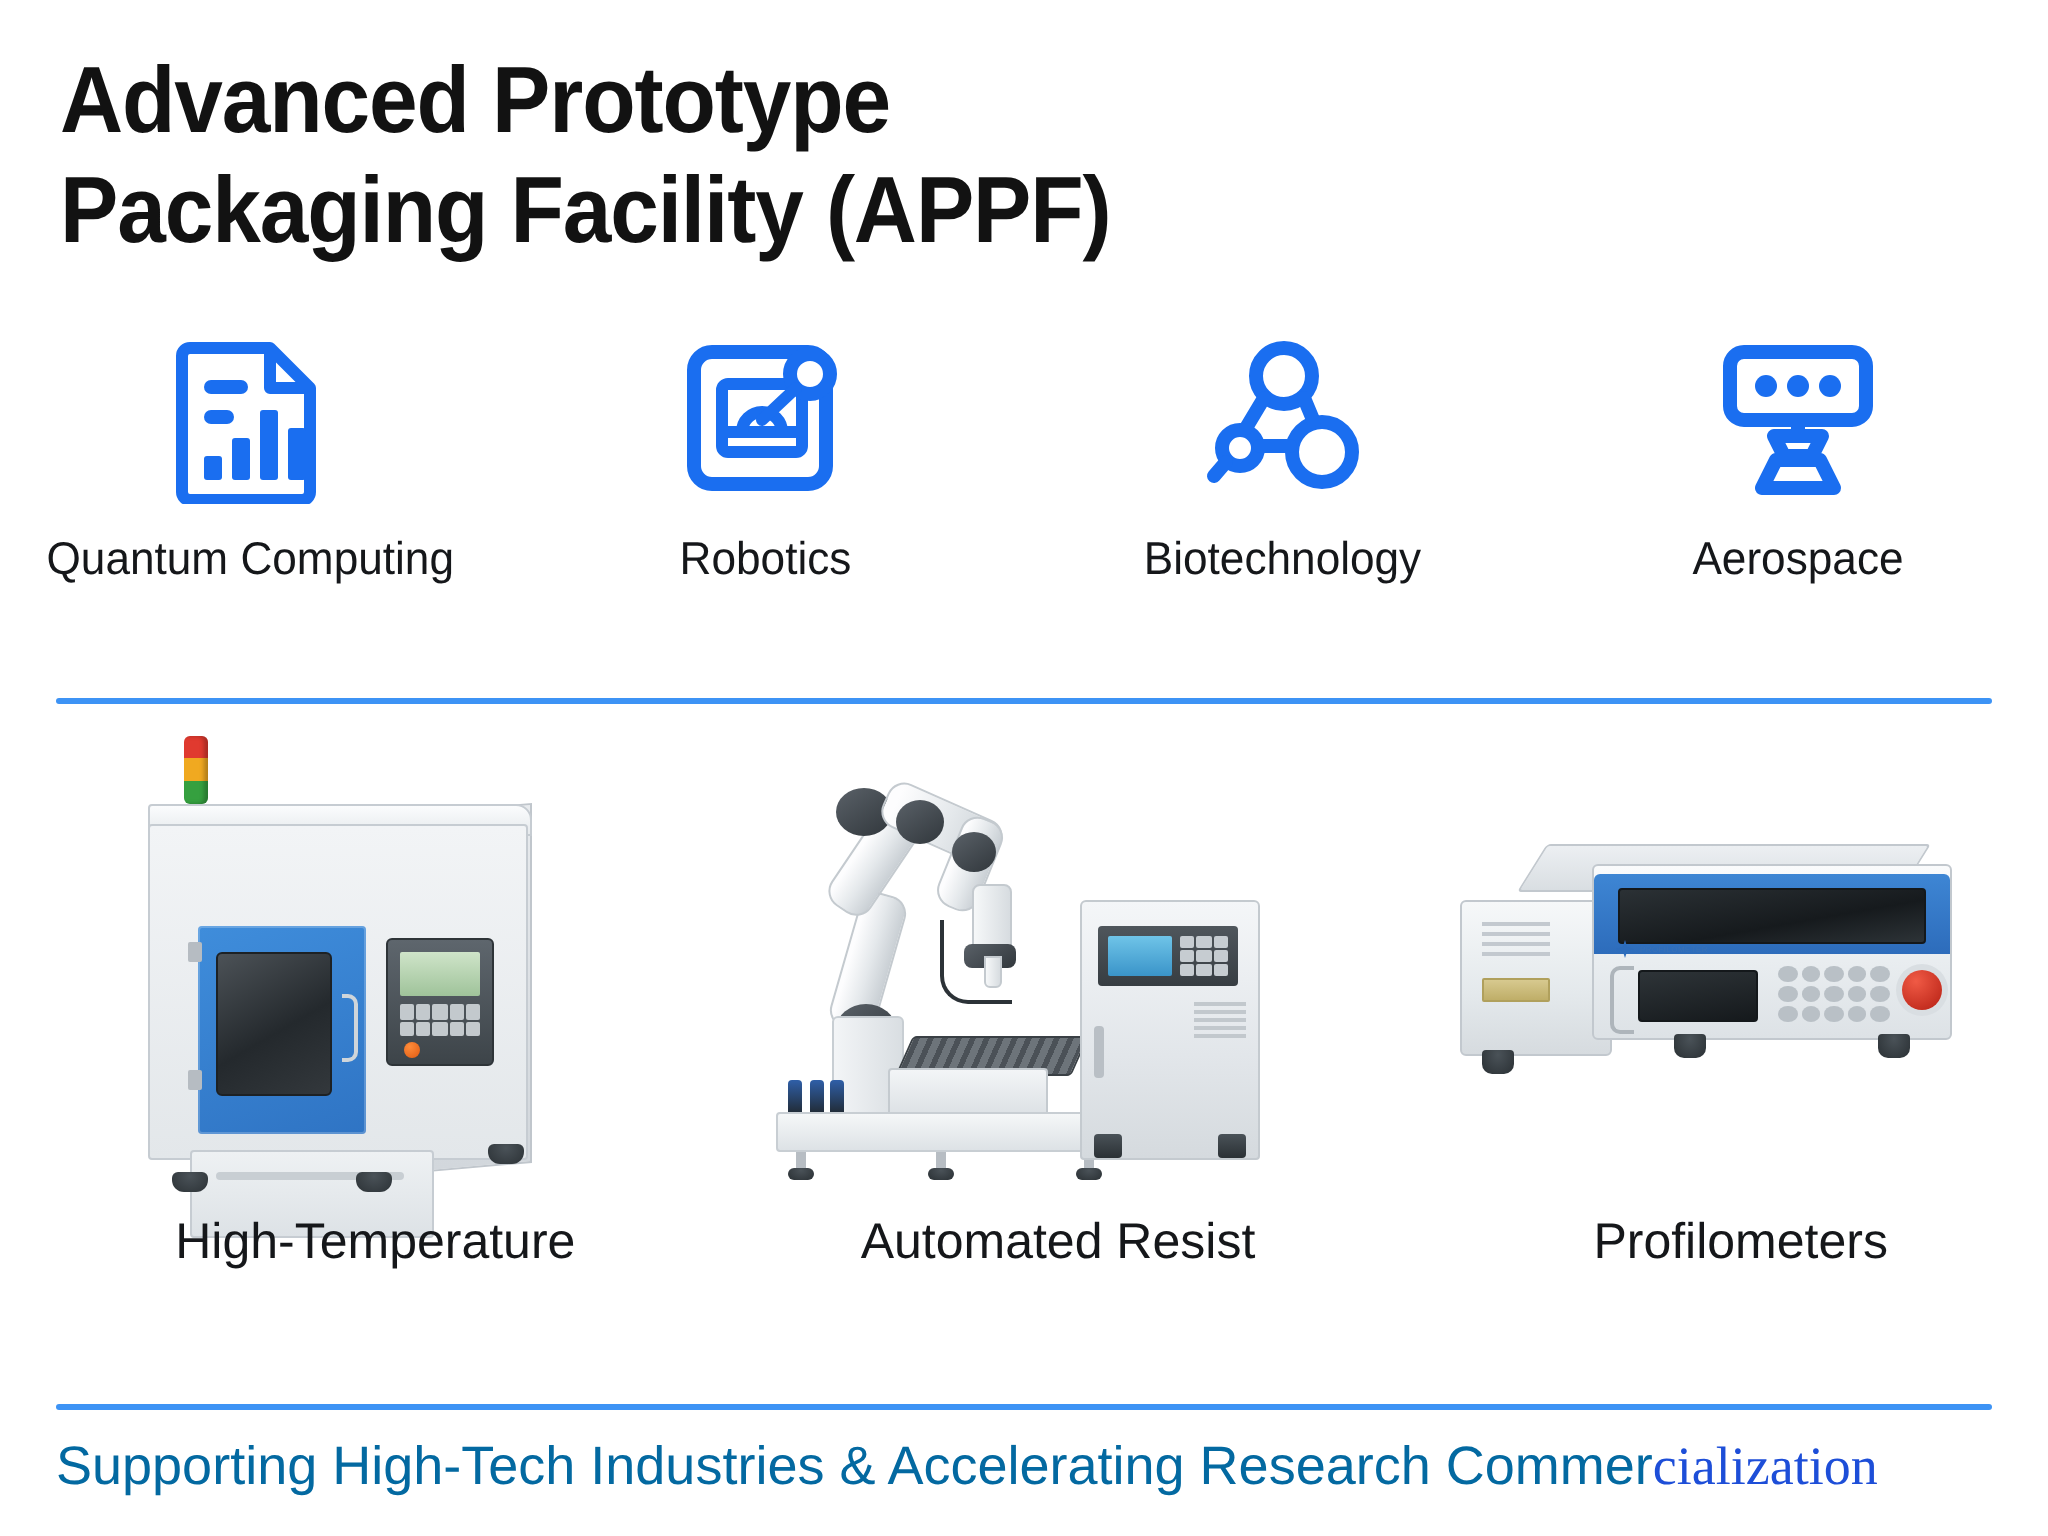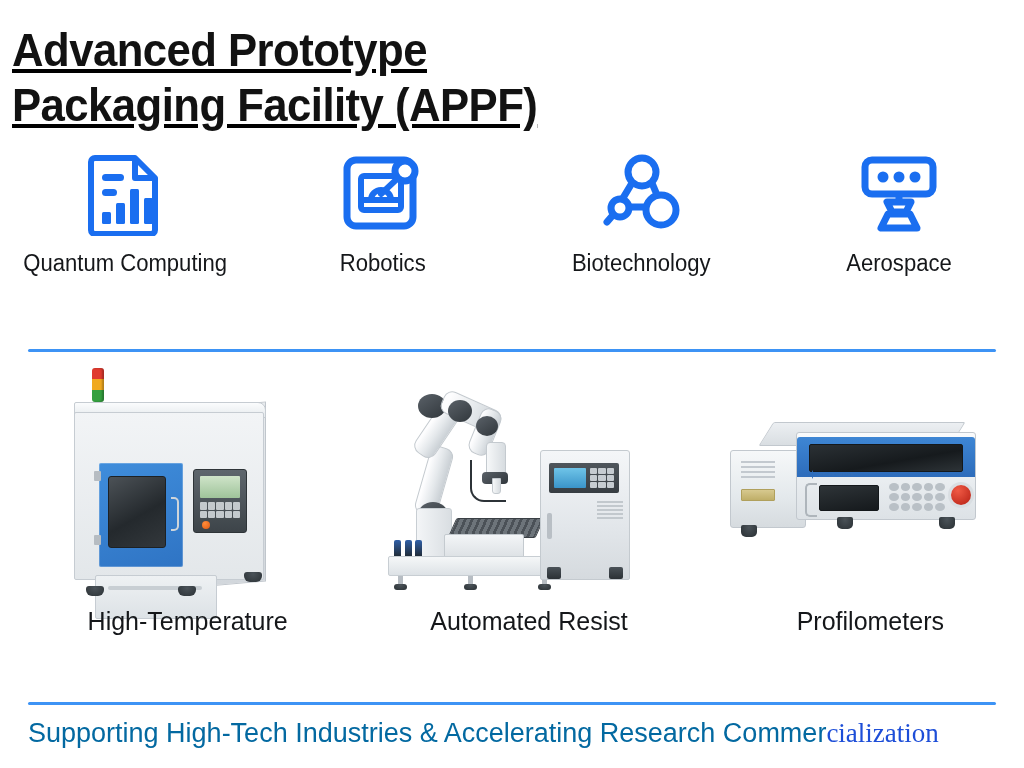--- a/index.html
+++ b/index.html
@@ -12,42 +12,41 @@
     height: 768px;
     overflow: hidden;
     font-family: "Liberation Sans", sans-serif;
     position: relative;
     -webkit-font-smoothing: antialiased;
   }
 
   
   #title-block {
     position: absolute;
-    left: 12px;
+    left: 30px;
     top: 22px;
     width: 740px;
-    text-decoration: underline;
   }
   #title-block .title-line {
     font-family: "Liberation Sans", sans-serif;
     font-weight: bold;
     font-size: 47px;
     line-height: 55px;
     letter-spacing: -0.6px;
     color: #121212;
     white-space: nowrap;
     transform: scaleX(0.93);
     transform-origin: left center;
   }
 
   
   #sector-row {
     position: absolute;
     left: 16px;
-    top: 152px;
+    top: 168px;
     width: 992px;
     display: flex;
     gap: 40px;
   }
   .sector-cell {
     flex: 1 1 0;
     display: flex;
     flex-direction: column;
     align-items: center;
   }

